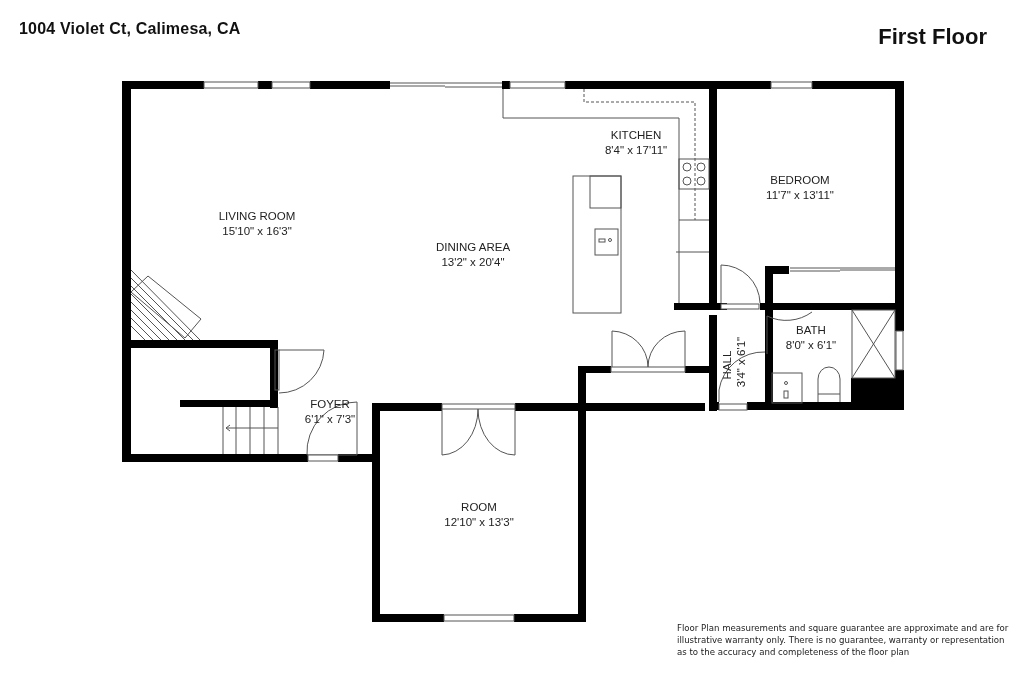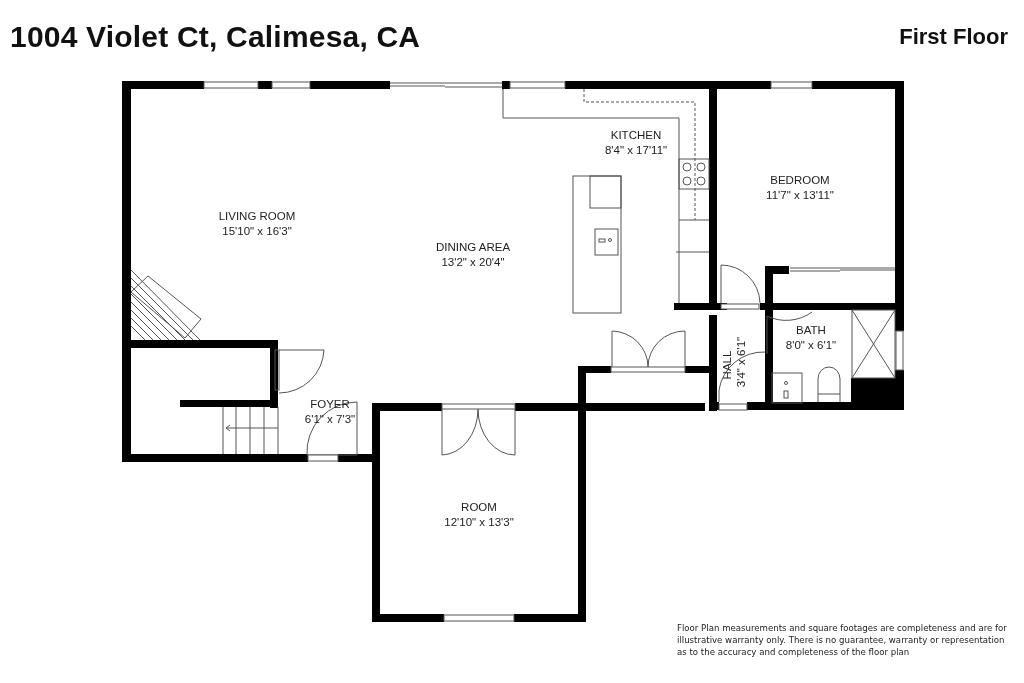--- a/index.html
+++ b/index.html
@@ -1,18 +1,18 @@
 <!DOCTYPE html>
 <html><head>
 <meta charset="utf-8">
 <style>
   html, body { margin:0; padding:0; background:#ffffff; }
   body { width:1024px; height:683px; position:relative; overflow:hidden; font-family:"Liberation Sans", sans-serif; }
-  .title-left { position:absolute; left:10px; top:20px; font-size:30px; font-weight:bold; color:#111; letter-spacing:0.2px; }
-  .title-right { position:absolute; right:16px; top:24px; font-size:22px; font-weight:bold; color:#111; }
+  .title-left { position:absolute; left:19px; top:20px; font-size:16px; font-weight:bold; color:#111; letter-spacing:0.2px; }
+  .title-right { position:absolute; right:37px; top:24px; font-size:22px; font-weight:bold; color:#111; }
   svg#plan { position:absolute; left:0; top:0; }
   .room-label { font-family:"Liberation Sans", sans-serif; font-size:11.5px; fill:#222; text-anchor:middle; }
   .disclaimer { position:absolute; left:677px; top:622px; width:340px; font-family:"DejaVu Sans", sans-serif; font-size:8.6px; line-height:12px; color:#222; }
   .disclaimer div { white-space:nowrap; }
 </style>
 </head>
 <body>
 
 <div class="title-left">1004 Violet Ct, Calimesa, CA</div>
 <div class="title-right">First Floor</div>
@@ -171,16 +171,16 @@
     <text class="room-label" x="0" y="0" transform="translate(731,365) rotate(-90)">HALL</text>
     <text class="room-label" x="0" y="0" transform="translate(745,362) rotate(-90)">3'4" x 6'1"</text>
     <text class="room-label" x="330" y="408">FOYER</text>
     <text class="room-label" x="330" y="423">6'1" x 7'3"</text>
     <text class="room-label" x="479" y="511">ROOM</text>
     <text class="room-label" x="479" y="526">12'10" x 13'3"</text>
   </g>
 </svg>
 
 <div class="disclaimer">
-  <div>Floor Plan measurements and square footages are completeness and are for</div>
+  <div>Floor Plan measurements and square guarantee are approximate and are for</div>
   <div>illustrative warranty only. There is no guarantee, warranty or representation</div>
   <div>as to the accuracy and completeness of the floor plan</div>
 </div>
 
 </body></html>

